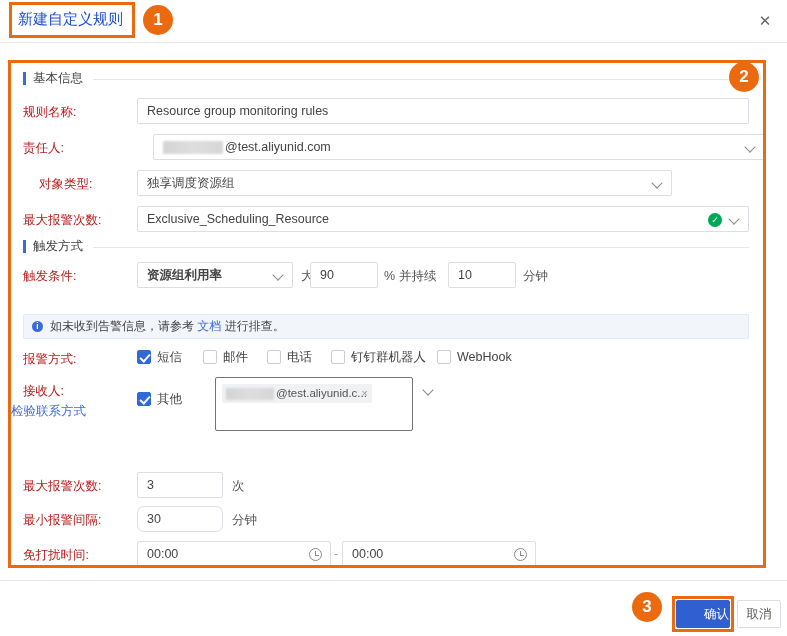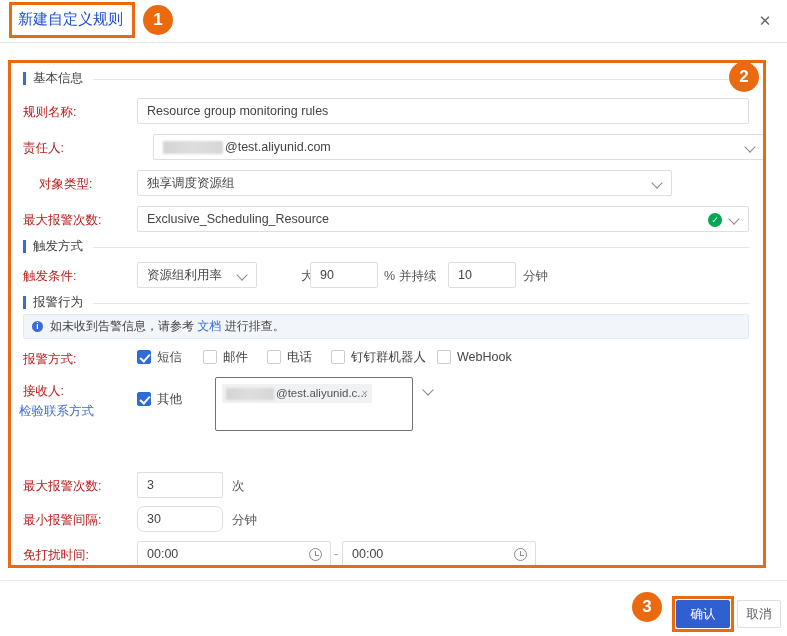--- a/index.html
+++ b/index.html
@@ -158,20 +158,21 @@
     position: absolute; left: 0; top: 580px; width: 787px; height: 56px;
     border-top: 1px solid #e8e8e8; background: #fff;
   }
   .btn {
     position: absolute; height: 28px; border-radius: 2px; font-size: 12.5px;
     line-height: 26px; text-align: center; cursor: pointer;
   }
   .btn-primary {
     left: 676px; top: 600px; width: 54px; background: #2f5fd0; color: #fff;
     border: 1px solid #2f5fd0;
+    text-align: right;
   }
   .btn-default {
     left: 737px; top: 600px; width: 44px; background: #fff; color: #555;
     border: 1px solid #dcdee3;
   }
   .hl-box-confirm {
     position: absolute; left: 672px; top: 596px; width: 62px; height: 36px;
     border: 3px solid #ec6a0f; pointer-events: none; z-index: 3;
   }
 </style>
@@ -218,36 +219,31 @@
       <span class="chev"></span>
     </div>
 
     <div class="section-head" style="top:176px;">
       <div class="section-bar"></div>
       <div class="section-title">触发方式</div>
       <div class="section-rule" style="left:70px; width:656px;"></div>
     </div>
 
     <div class="lbl" style="left:12px; top:205px;">触发条件:</div>
-    <div class="inp sel" style="left:126px; top:199px; width:120px;">
+    <div class="inp sel" style="left:126px; top:199px; width:156px;font-weight:bold;">
       <span>资源组利用率</span>
       <span class="chev"></span>
     </div>
     <div class="unit" style="left:268px; top:205px;margin-left:22px;">大于</div>
     <div class="inp" style="left:299px; top:199px; width:68px;">90</div>
     <div class="unit" style="left:373px; top:205px;">%</div>
     <div class="unit" style="left:388px; top:205px;">并持续</div>
     <div class="inp" style="left:437px; top:199px; width:68px;">10</div>
     <div class="unit" style="left:512px; top:205px;">分钟</div>
 
-    <div class="section-head" style="top:232px;">
-      <div class="section-bar"></div>
-      <div class="section-title">报警行为</div>
-      <div class="section-rule" style="left:70px; width:656px;"></div>
-    </div>
 
     <div class="banner" style="top:251px;">
       <span class="info-icon">i</span>
       <span>如未收到告警信息，请参考 </span><span class="link">文档</span><span> 进行排查。</span>
     </div>
 
     <div class="lbl" style="left:12px; top:288px;">报警方式:</div>
 
     <div class="cbwrap" style="left:126px; top:287px;">
       <span class="cbox checked"></span>
@@ -264,21 +260,21 @@
     <div class="cbwrap" style="left:320px; top:287px;">
       <span class="cbox"></span>
       <span class="cblabel">钉钉群机器人</span>
     </div>
     <div class="cbwrap" style="left:426px; top:287px;">
       <span class="cbox"></span>
       <span class="cblabel">WebHook</span>
     </div>
 
     <div class="lbl" style="left:12px; top:320px;">接收人:</div>
-    <div class="lbl link" style="left:8px; top:340px;">检验联系方式</div>
+    <div class="lbl link" style="left:0; top:340px;">检验联系方式</div>
 
     <div class="cbwrap" style="left:126px; top:329px;">
       <span class="cbox checked"></span>
       <span class="cblabel">其他</span>
     </div>
 
     <div class="tagbox" style="left:204px; top:314px;">
       <div class="tagchip">
         <span class="blur-mask" style="left:4px; top:4px; width:48px; height:12px;"></span>
         <span style="display:inline-block; padding-left:50px;">@test.aliyunid.c...</span>

